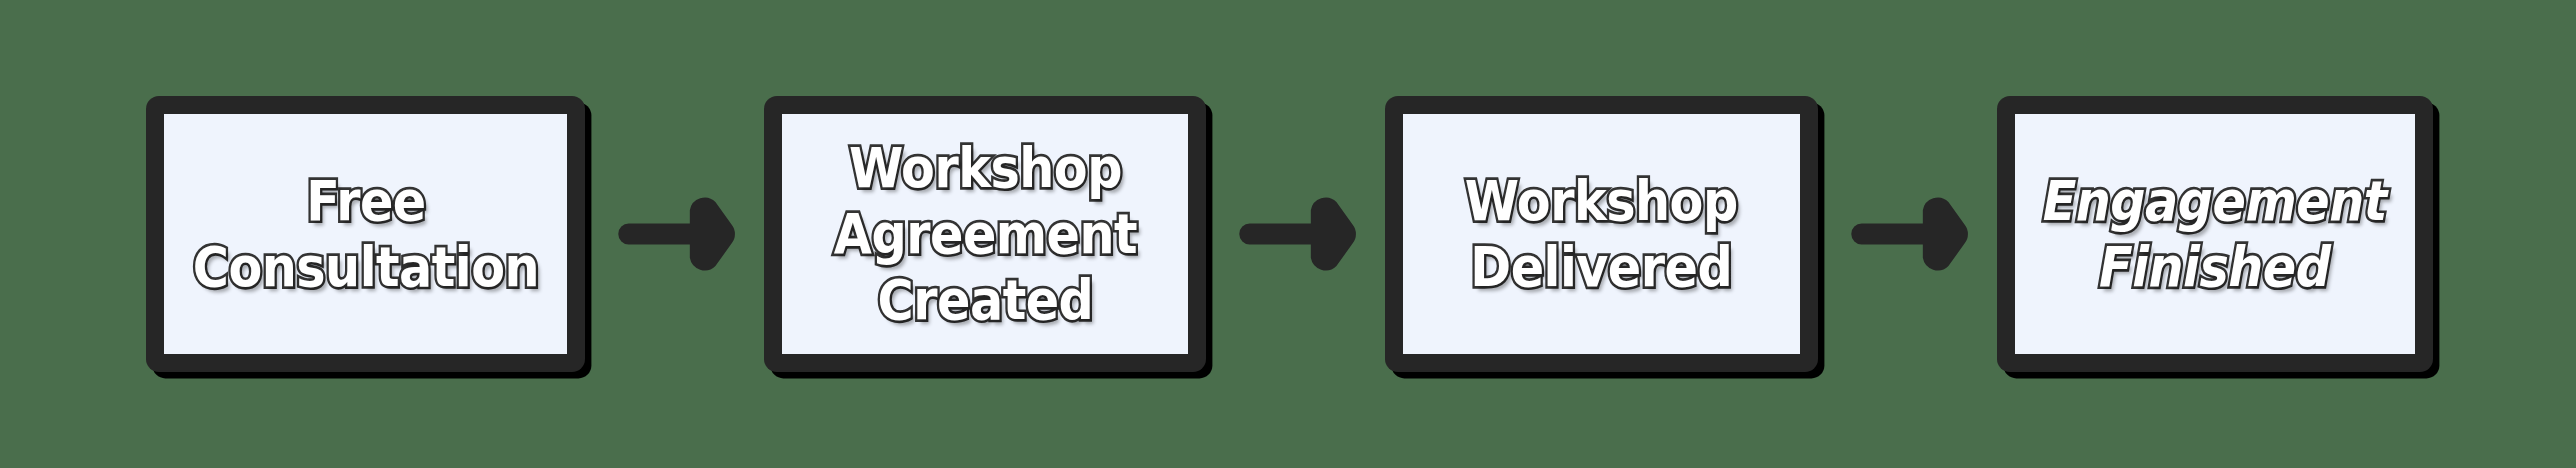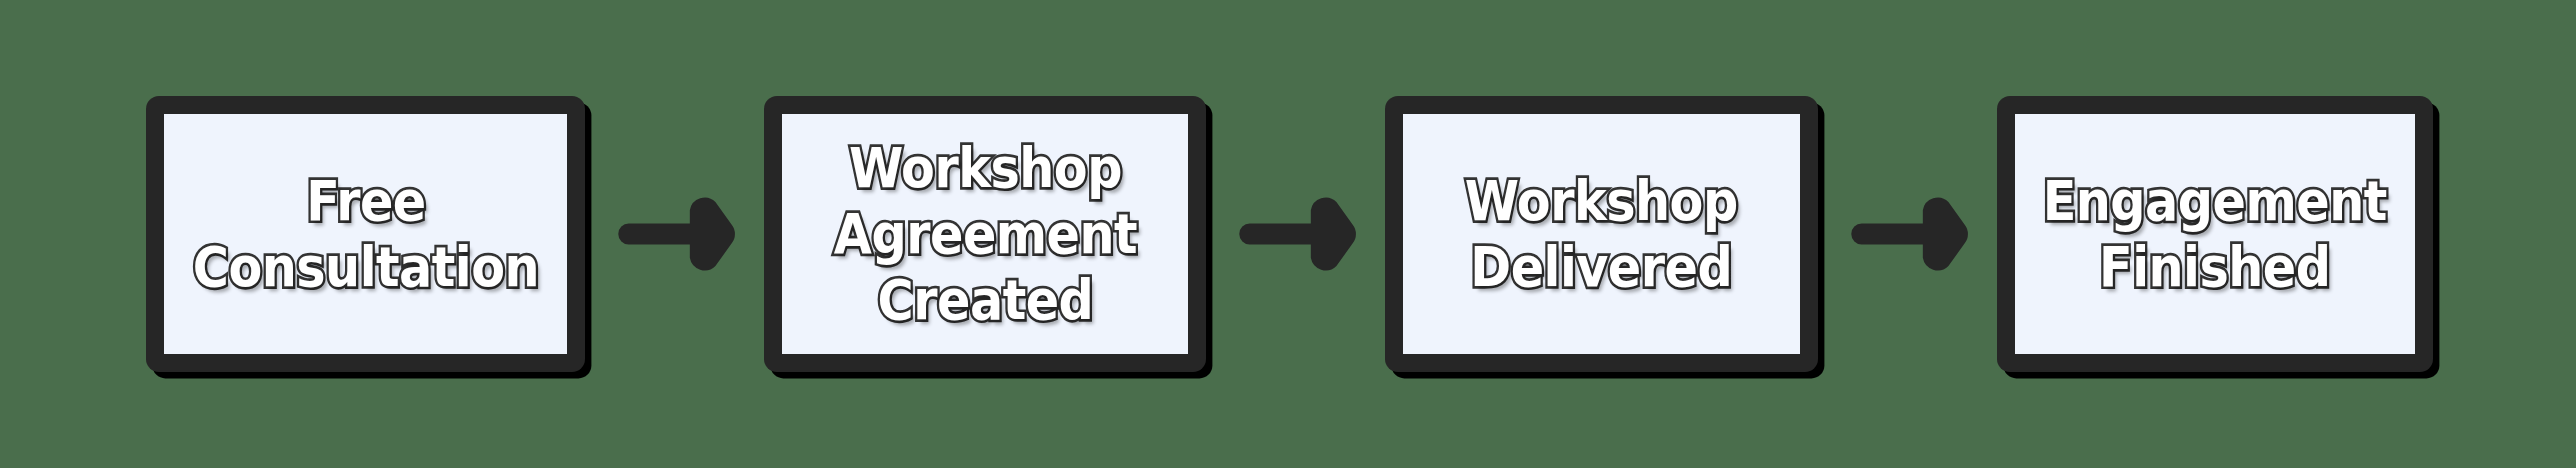--- a/index.html
+++ b/index.html
@@ -37,21 +37,21 @@
     padding: 17.6px;
     box-shadow: 6.4px 6.4px 0 0 #000000;
     display: flex;
     align-items: center;
     justify-content: center;
     flex: 0 0 auto;
   }
   .node-n1 { width: 439px; height: 276px; }
   .node-n2 { width: 442px; height: 276px; }
   .node-n3 { width: 433px; height: 276px; }
-  .node-n4 { width: 436px; height: 276px; }
+  .node-n4 { width: 436px; height: 276px; font-style: italic; }
 
   .node-panel {
     width: 100%;
     height: 100%;
     background: #eff4fd;
     border-radius: 0;
     display: flex;
     align-items: center;
     justify-content: center;
     box-sizing: border-box;

